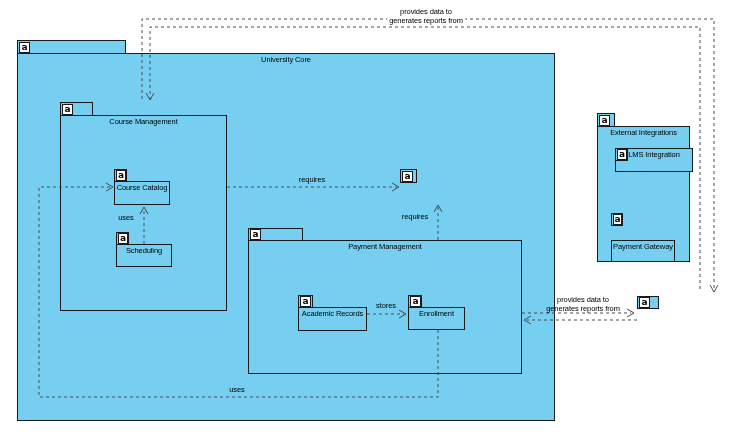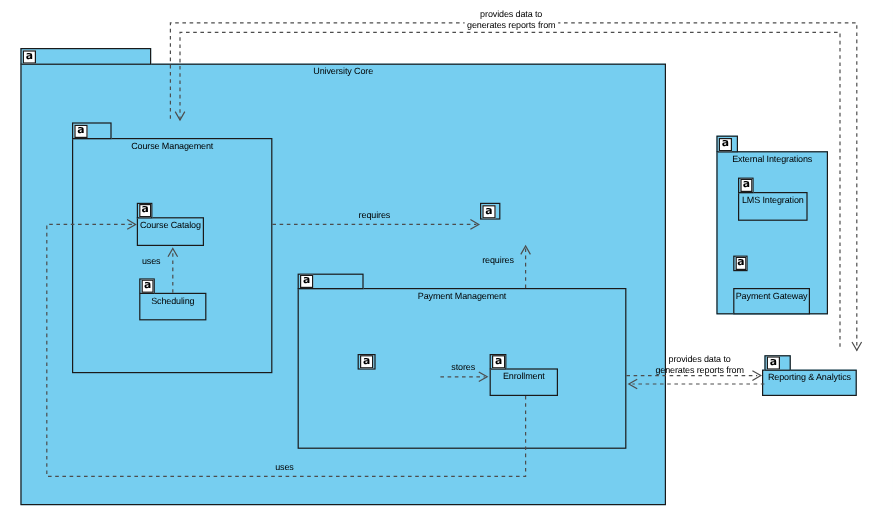--- a/index.html
+++ b/index.html
@@ -73,54 +73,54 @@
   <div class="pkg-tab" style="left:248px;top:228px;width:55px;height:13px">
     <span class="badge">a</span>
   </div>
   <div class="pkg-body" style="left:248px;top:240px;width:274px;height:134px">
     <span class="pkg-title">Payment Management</span>
   </div>
 
   <div class="pkg-tab" style="left:298px;top:295px;width:15px;height:13px">
     <span class="badge">a</span>
   </div>
+  <div class="pkg-body" style="left:298px;top:307px;width:69px;height:24px">
+    <span class="pkg-title">Academic Records</span>
+  </div>
 
   <div class="pkg-tab" style="left:408px;top:295px;width:14px;height:13px">
     <span class="badge">a</span>
   </div>
   <div class="pkg-body" style="left:408px;top:307px;width:57px;height:23px">
     <span class="pkg-title">Enrollment</span>
   </div>
 
   <div class="pkg-tab" style="left:597px;top:113px;width:18px;height:14px">
     <span class="badge">a</span>
   </div>
   <div class="pkg-body" style="left:597px;top:126px;width:93px;height:136px">
     <span class="pkg-title">External Integrations</span>
   </div>
 
   <div class="pkg-tab" style="left:615px;top:148px;width:13px;height:13px">
     <span class="badge">a</span>
   </div>
-  <div class="pkg-body" style="left:615px;top:160px;width:58px;height:24px">
+  <div class="pkg-body" style="left:615px;top:148px;width:78px;height:24px">
     <span class="pkg-title">LMS Integration</span>
   </div>
 
   <div class="pkg-tab" style="left:611px;top:213px;width:12px;height:13px">
     <span class="badge">a</span>
   </div>
   <div class="pkg-body" style="left:611px;top:240px;width:64px;height:22px">
     <span class="pkg-title">Payment Gateway</span>
   </div>
 
   <div class="pkg-tab" style="left:637px;top:296px;width:22px;height:13px">
     <span class="badge">a</span>
-  </div>
-  <div class="pkg-body" style="left:635px;top:308px;width:79px;height:22px">
-    <span class="pkg-title wrap">Reporting &amp; Analytics</span>
   </div>
 
   <svg class="edges" width="744" height="442" viewBox="0 0 744 442">
 
     <path d="M142 99 L142 19 L714 19 L714 292"></path>
     <polyline points="710,285 714,292 718,285"></polyline>
 
     <path d="M150 100 L150 27 L700 27 L700 290"></path>
     <polyline points="146,93 150,100 154,93"></polyline>
 

